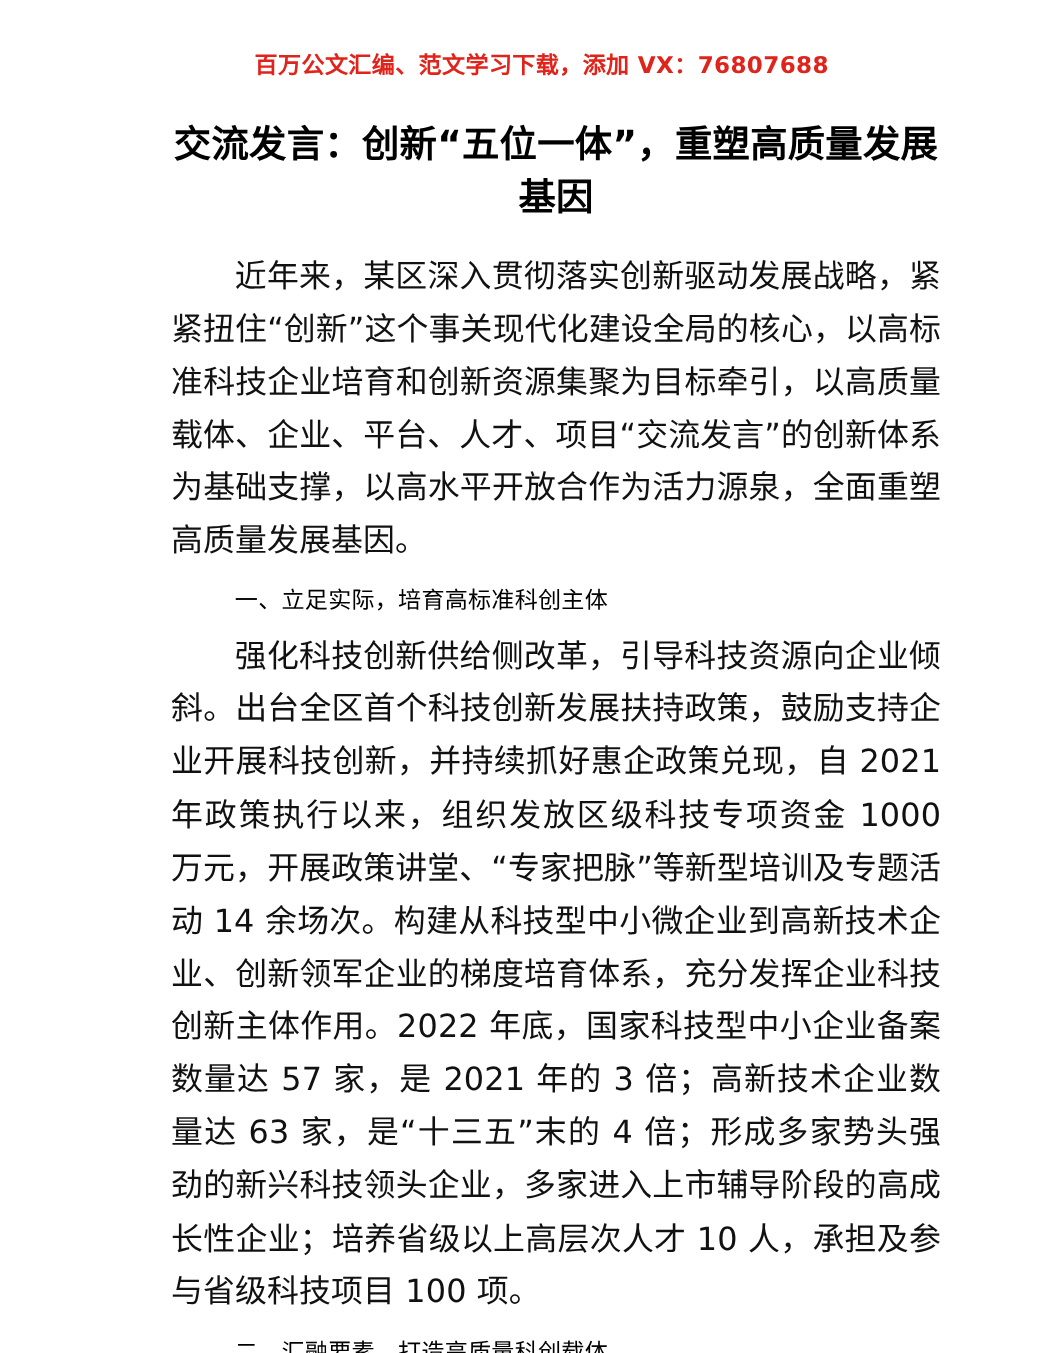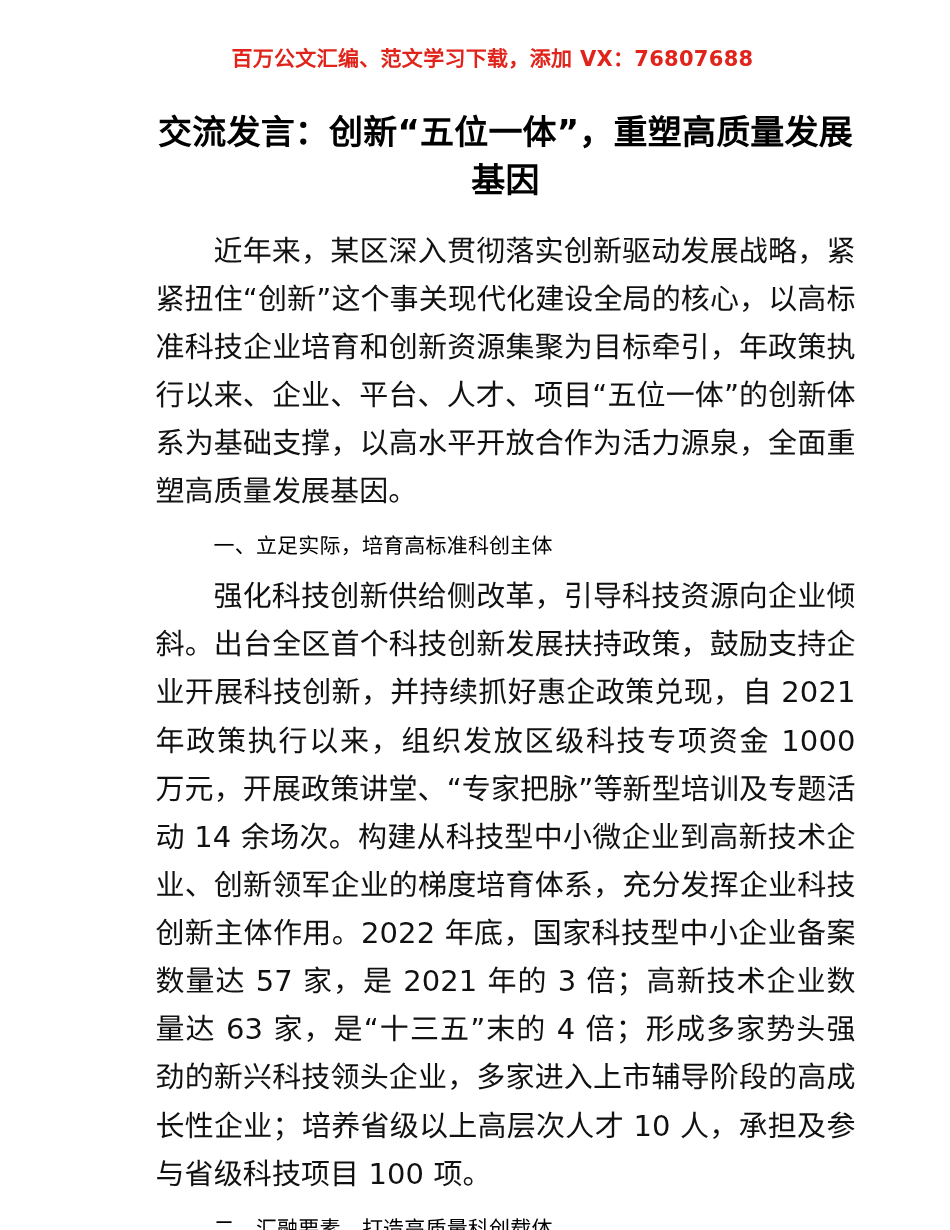--- a/index.html
+++ b/index.html
@@ -99,21 +99,21 @@
 
   <div class="promo-banner">
     <span class="promo-text">百万公文汇编、范文学习下载，添加 VX：76807688</span>
   </div>
 
   <div class="doc-body">
 
     <h1 class="doc-title">交流发言：创新“五位一体”，重塑高质量发展基因</h1>
 
     <div id="blocks-container">
-        <p class="body-paragraph">近年来，某区深入贯彻落实创新驱动发展战略，紧紧扭住“创新”这个事关现代化建设全局的核心，以高标准科技企业培育和创新资源集聚为目标牵引，年政策执行以来、企业、平台、人才、项目“五位一体”的创新体系为基础支撑，以高水平开放合作为活力源泉，全面重塑高质量发展基因。</p>
+        <p class="body-paragraph">近年来，某区深入贯彻落实创新驱动发展战略，紧紧扭住“创新”这个事关现代化建设全局的核心，以高标准科技企业培育和创新资源集聚为目标牵引，以高质量载体、企业、平台、人才、项目“交流发言”的创新体系为基础支撑，以高水平开放合作为活力源泉，全面重塑高质量发展基因。</p>
         <p class="section-heading">一、立足实际，培育高标准科创主体</p>
         <p class="body-paragraph">强化科技创新供给侧改革，引导科技资源向企业倾斜。出台全区首个科技创新发展扶持政策，鼓励支持企业开展科技创新，并持续抓好惠企政策兑现，自 2021 年政策执行以来，组织发放区级科技专项资金 1000 万元，开展政策讲堂、“专家把脉”等新型培训及专题活动 14 余场次。构建从科技型中小微企业到高新技术企业、创新领军企业的梯度培育体系，充分发挥企业科技创新主体作用。2022 年底，国家科技型中小企业备案数量达 57 家，是 2021 年的 3 倍；高新技术企业数量达 63 家，是“十三五”末的 4 倍；形成多家势头强劲的新兴科技领头企业，多家进入上市辅导阶段的高成长性企业；培养省级以上高层次人才 10 人，承担及参与省级科技项目 100 项。</p>
         <p class="section-heading">二、汇融要素，打造高质量科创载体</p>
       </div>
 
   </div>
 
 </div>
 
 </body></html>

